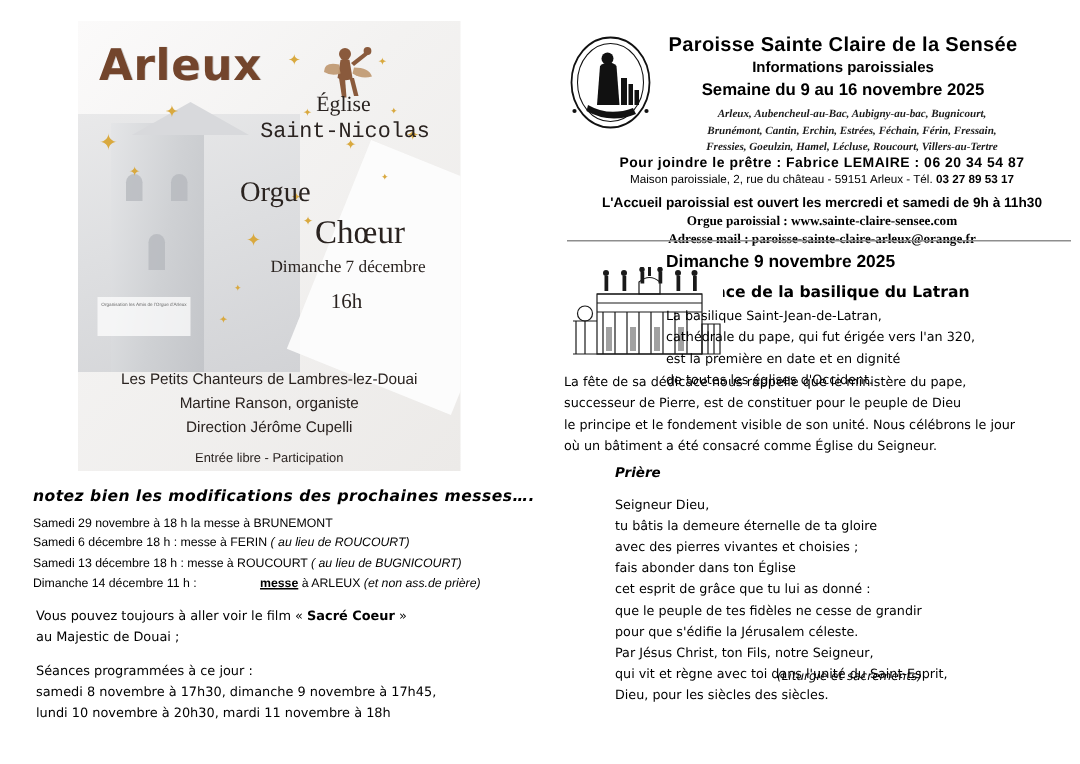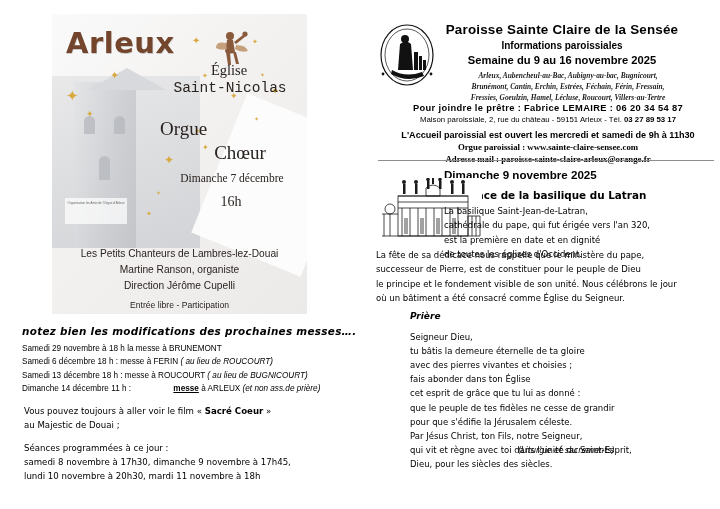--- a/index.html
+++ b/index.html
@@ -64,21 +64,21 @@
   .saint-nicolas{
     position:absolute;left:104px;top:66px;width:148px;text-align:center;
     font-family:Liberation Mono, monospace;font-size:14.5px;color:#2a2320;
   }
   .orgue{
     position:absolute;left:108px;top:104px;width:120px;text-align:left;
     font-family:"Liberation Serif",serif;font-size:19px;color:#2a2320;
   }
   .choeur{
     position:absolute;left:128px;top:128px;width:120px;text-align:center;
-    font-family:"Liberation Serif",serif;font-size:19px;color:#2a2320;
+    font-family:"Liberation Serif",serif;font-size:22px;color:#2a2320;
   }
   .date-line{
     position:absolute;left:106px;top:158px;width:148px;text-align:center;
     font-family:"Liberation Serif",serif;font-size:11.5px;color:#2a2320;
   }
   .hour-line{
     position:absolute;left:124px;top:180px;width:110px;text-align:center;
     font-family:"Liberation Serif",serif;font-size:14px;color:#2a2320;
   }
   .performers{

